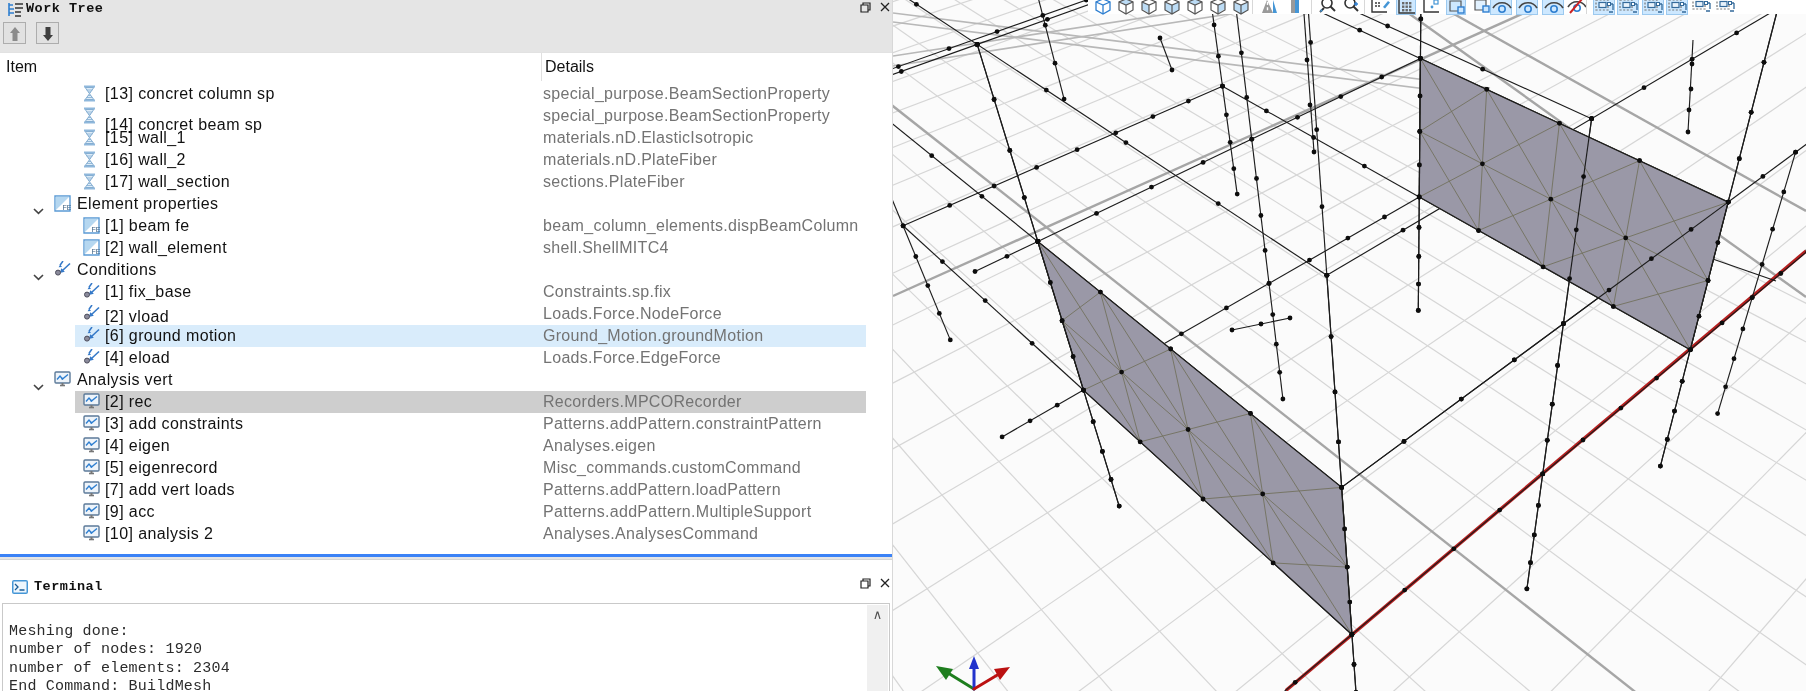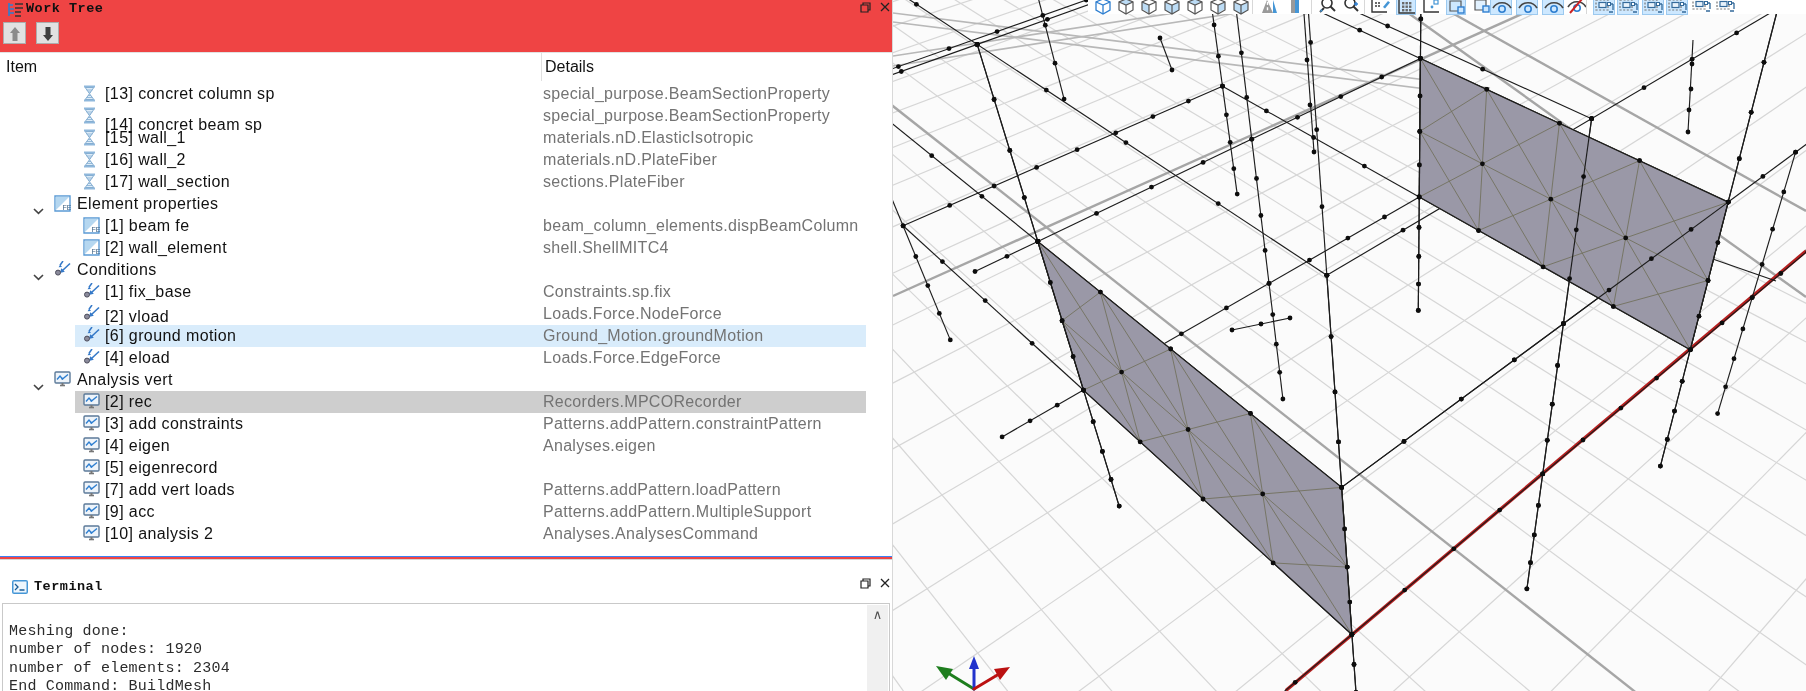--- a/index.html
+++ b/index.html
@@ -1,17 +1,17 @@
 <!DOCTYPE html>
 <html><head><meta charset="utf-8"><style>
 *{margin:0;padding:0;box-sizing:border-box}
 body{width:1806px;height:691px;position:relative;overflow:hidden;background:#fff;font-family:"Liberation Sans",sans-serif}
 .panel-title{font-family:"Liberation Mono",monospace;font-size:13.5px;color:#111;font-weight:bold;letter-spacing:0.5px}
-#left{position:absolute;left:0;top:0;width:989px;height:691px;background:#ef4444}
-#tree-wrap{position:absolute;left:0;top:52px;width:892px;height:505px;border-top:1px solid #e2e2e2;border-bottom:1px solid #3b82f6;background:#fff}
+#left{position:absolute;left:0;top:0;width:989px;height:691px;background:#e5e5e5}
+#tree-wrap{position:absolute;left:0;top:52px;width:892px;height:505px;border-top:1px solid #e2e2e2;border-bottom:3px solid #3b82f6;background:#fff}
 .hl{position:absolute;left:75px;height:22px;width:791px}
 .titem{position:absolute;font-size:16px;color:#111;line-height:22px;white-space:nowrap;letter-spacing:0.4px}
 .tdet{position:absolute;font-size:16px;color:#737373;line-height:22px;white-space:nowrap;letter-spacing:0.3px}
 .tico{position:absolute;width:16px;height:16px}
 .hdr{position:absolute;top:5px;font-size:16px;color:#111}
 #vsb{position:absolute;right:2px;top:57px;width:22px;height:486px;background:#f0f0f0}
 .sbarrow{position:absolute;left:0;width:22px;height:20px;color:#505050;font-size:13px;text-align:center;line-height:20px;font-family:"Liberation Sans"}
 #term{position:absolute;left:0;top:559px;width:893px;height:132px;background:#fff;border-top:1px solid #d4d4d4}
 .mono{font-family:"Liberation Mono",monospace;font-size:15px;color:#2b2b2b;letter-spacing:0.2px}
 .winbtn{position:absolute;top:2px;width:14px;height:13px;color:#222;font-size:11px;text-align:center;line-height:13px}
@@ -186,20 +186,21 @@
       <div class="titem" style="left:105px;top:382px">[4] eigen</div>
       <div class="tdet" style="left:543px;top:382px">Analyses.eigen</div>
       <div class="tico" style="left:83px;top:406px"><svg width="17" height="16" viewBox="0 0 17 16">
           <rect x="1" y="1" width="15" height="11" rx="1" fill="#eef4fa" stroke="#5c7a99" stroke-width="1.4"></rect>
           <path d="M3 8.5L6 5l2.5 3L14 3.5" stroke="#2f7fd0" stroke-width="1.4" fill="none"></path>
           <circle cx="8.3" cy="7.8" r="1" fill="#2f7fd0"></circle>
           <path d="M6 14.5h5" stroke="#777" stroke-width="1.6"></path>
           <path d="M8.5 12v2" stroke="#777" stroke-width="2"></path>
         </svg></div>
       <div class="titem" style="left:105px;top:404px">[5] eigenrecord</div>
+      <div class="tdet" style="left:543px;top:404px">Misc_commands.customCommand</div>
       <div class="tico" style="left:83px;top:428px"><svg width="17" height="16" viewBox="0 0 17 16">
           <rect x="1" y="1" width="15" height="11" rx="1" fill="#eef4fa" stroke="#5c7a99" stroke-width="1.4"></rect>
           <path d="M3 8.5L6 5l2.5 3L14 3.5" stroke="#2f7fd0" stroke-width="1.4" fill="none"></path>
           <circle cx="8.3" cy="7.8" r="1" fill="#2f7fd0"></circle>
           <path d="M6 14.5h5" stroke="#777" stroke-width="1.6"></path>
           <path d="M8.5 12v2" stroke="#777" stroke-width="2"></path>
         </svg></div>
       <div class="titem" style="left:105px;top:426px">[7] add vert loads</div>
       <div class="tdet" style="left:543px;top:426px">Patterns.addPattern.loadPattern</div>
       <div class="tico" style="left:83px;top:450px"><svg width="17" height="16" viewBox="0 0 17 16">

